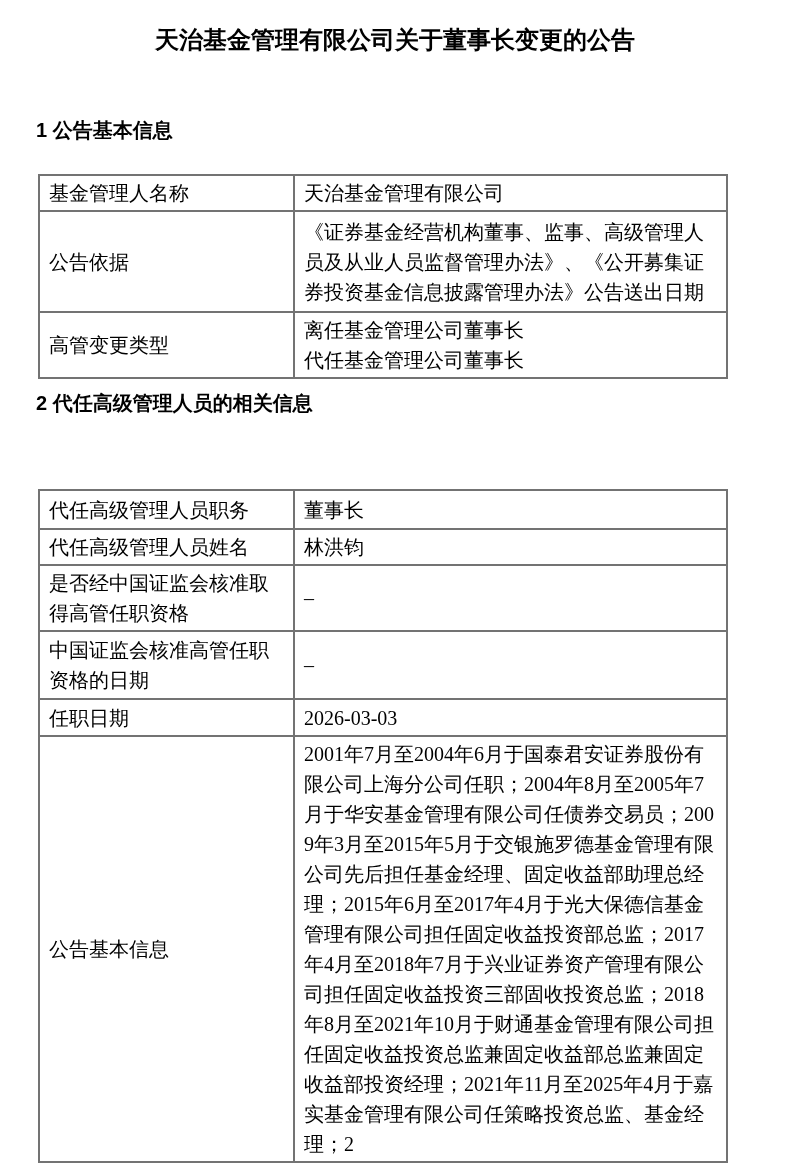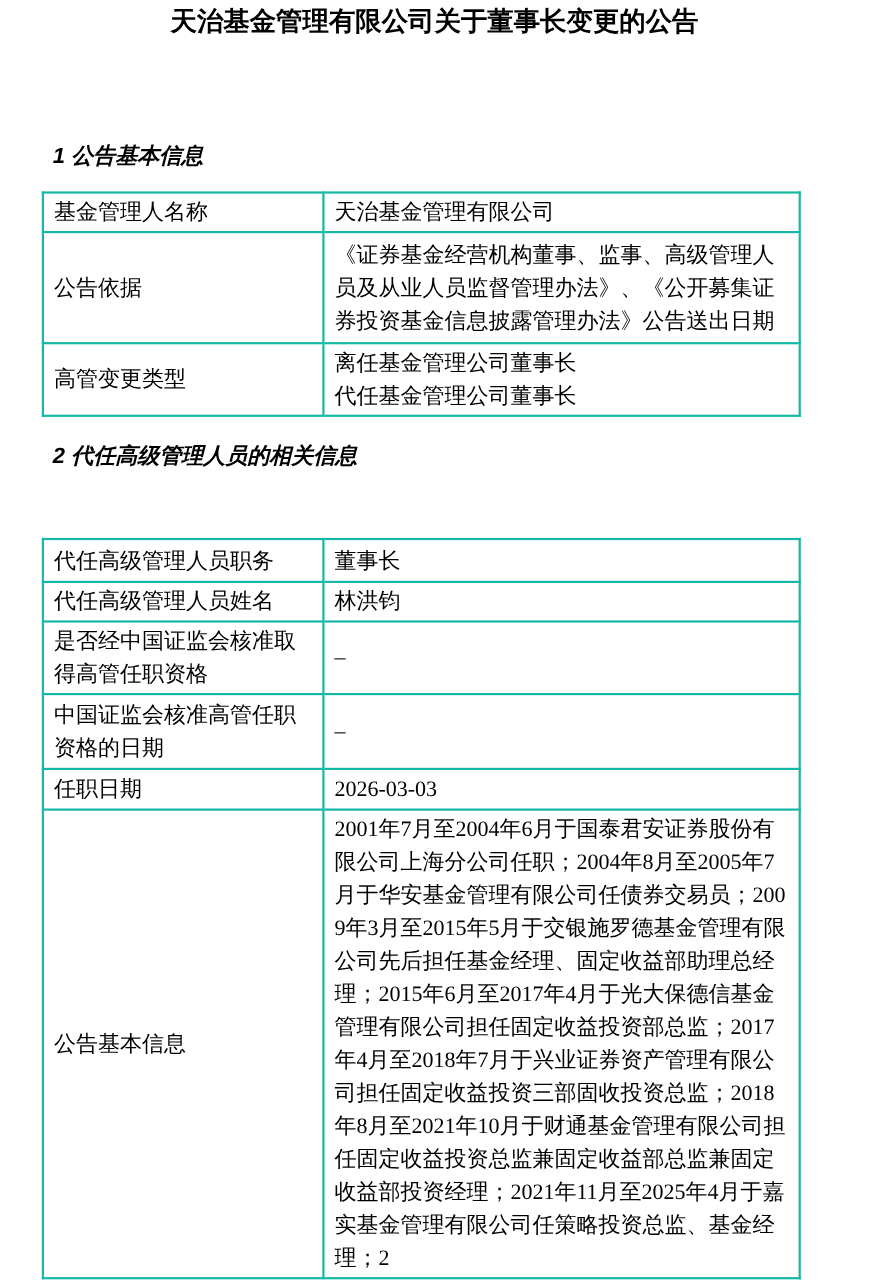--- a/index.html
+++ b/index.html
@@ -11,21 +11,21 @@
     position: relative;
     width: 790px;
     height: 1164px;
     background: #ffffff;
     color: #000000;
     font-family: "Liberation Serif", "DejaVu Serif", serif;
     overflow: hidden;
   }
   .doc-title {
     position: absolute;
-    top: 4px;
+    top: 24px;
     left: 0;
     width: 790px;
     margin: 0;
     text-align: center;
     font-family: "Liberation Sans", "DejaVu Sans", sans-serif;
     font-weight: bold;
     font-size: 24px;
     line-height: 32px;
     color: #000000;
   }
@@ -33,46 +33,45 @@
     position: absolute;
     top: 86px;
     left: 0;
     width: 790px;
     text-align: center;
     font-size: 19px;
     line-height: 26px;
   }
   .sec-heading {
     position: absolute;
-    margin: 12px;
+    margin: 0;
     left: 36px;
     font-family: "Liberation Sans", "DejaVu Sans", sans-serif;
     font-weight: bold;
     font-size: 20px;
     line-height: 26px;
-    font-style: italic;
   }
   .sec-1 { top: 117px; }
   .sec-2 { top: 390px; }
 
   table.info {
     position: absolute;
     left: 38px;
     width: 688px;
     border-collapse: collapse;
     table-layout: fixed;
   }
   .table-1 { top: 174px; }
   .table-2 { top: 489px; }
 
   col.col-label { width: 255px; }
   col.col-value { width: 433px; }
 
   table.info td {
-    border: 2px solid #14b8a6;
+    border: 2px solid #737373;
     padding: 2px 9px;
     vertical-align: middle;
     font-size: 20px;
     line-height: 30px;
     color: #000000;
     overflow: hidden;
   }
   td.cell-value { }
   .val-pre {
     white-space: pre-line;

